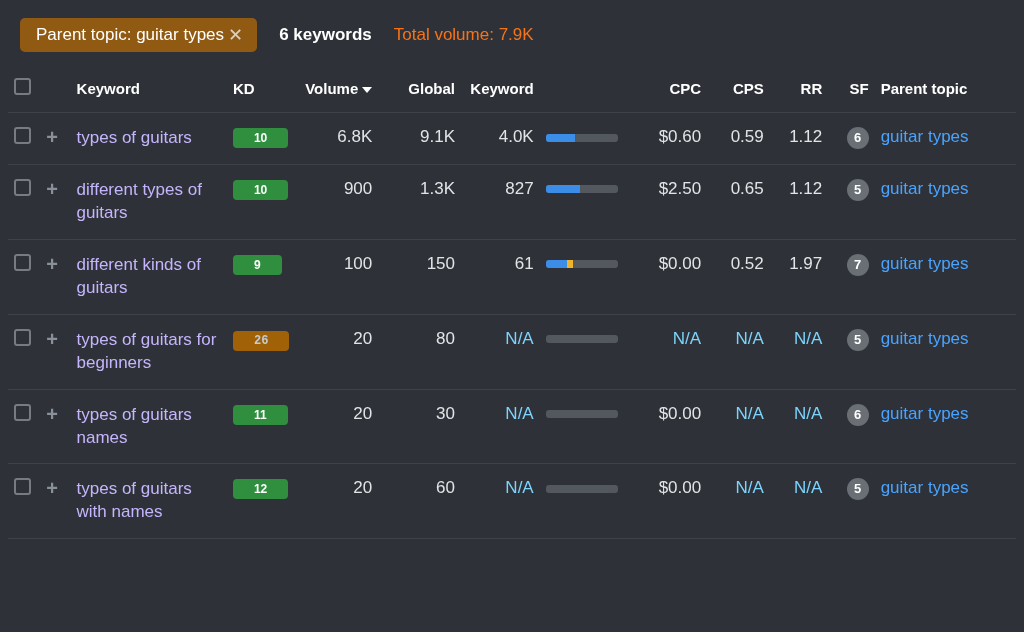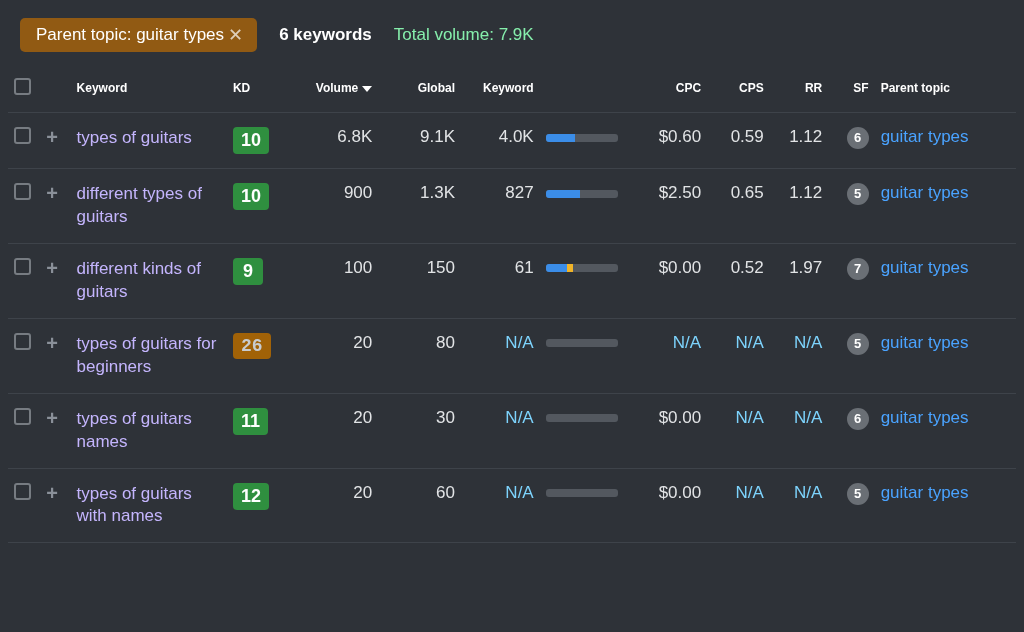--- a/index.html
+++ b/index.html
@@ -28,32 +28,32 @@
     gap: 4px;
     font-size: 17px;
   }
   .chip .close {
     font-size: 18px;
     line-height: 1;
     color: rgba(255,255,255,0.7);
     cursor: pointer;
   }
   .summary { color: #fff; font-weight: 600; }
-  .totalvol { color: #86efac; }
+  .totalvol { color: #f97316; }
   .table-wrap { padding: 0 8px; }
   table {
     width: 100%;
     border-collapse: collapse;
     table-layout: fixed;
   }
   thead th {
     text-align: right;
     font-weight: 700;
     color: #fff;
-    font-size: 12px;
+    font-size: 15px;
     padding: 12px 6px 14px 6px;
     border-bottom: 1px solid #3e434a;
     white-space: nowrap;
   }
   thead th.left { text-align: left; }
   tbody tr { border-bottom: 1px solid #3e434a; }
   tbody td {
     padding: 14px 6px 14px 6px;
     vertical-align: top;
     text-align: right;
@@ -86,26 +86,25 @@
     line-height: 1.35;
   }
   .parent-link {
     color: #4aa3ff;
     text-decoration: none;
     cursor: pointer;
   }
   .kd-badge {
     display: inline-block;
     min-width: 30px;
-    padding: 3px 8px;
+    padding: 3px 21px;
     border-radius: 4px;
-    text-align: center;
     font-weight: 600;
     color: #fff;
-    font-size: 18px;
+    font-size: 12px;
   }
   .kd-green { background: #2f8f3f; }
   .kd-dark { background: #a16207; color: #c8cbce; font-family: Liberation Mono, monospace; }
   .sf-badge {
     display: inline-block;
     width: 22px; height: 22px;
     border-radius: 50%;
     background: #6a6f75;
     color: #fff;
     font-weight: 700;

